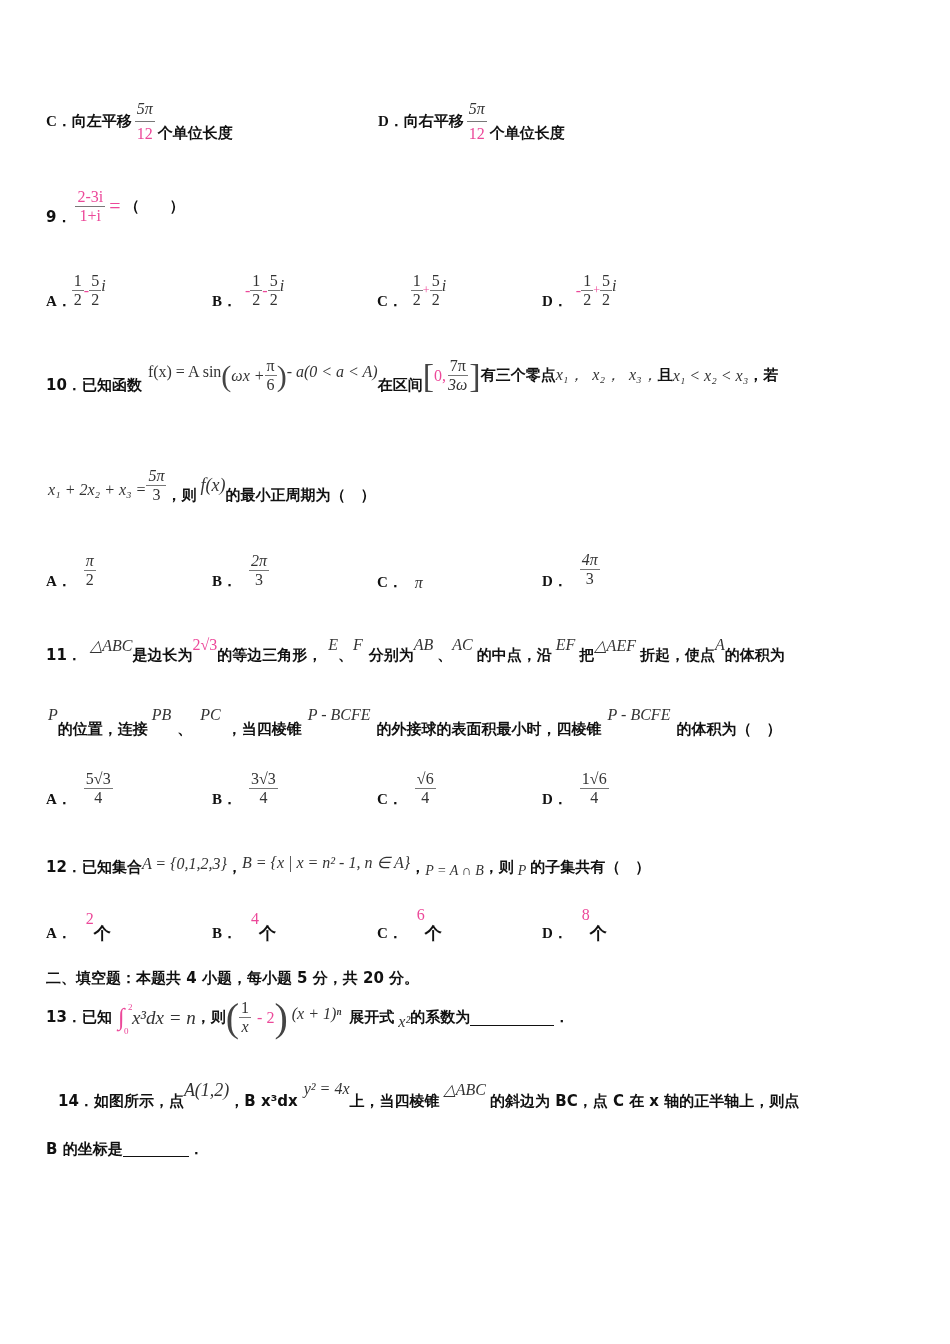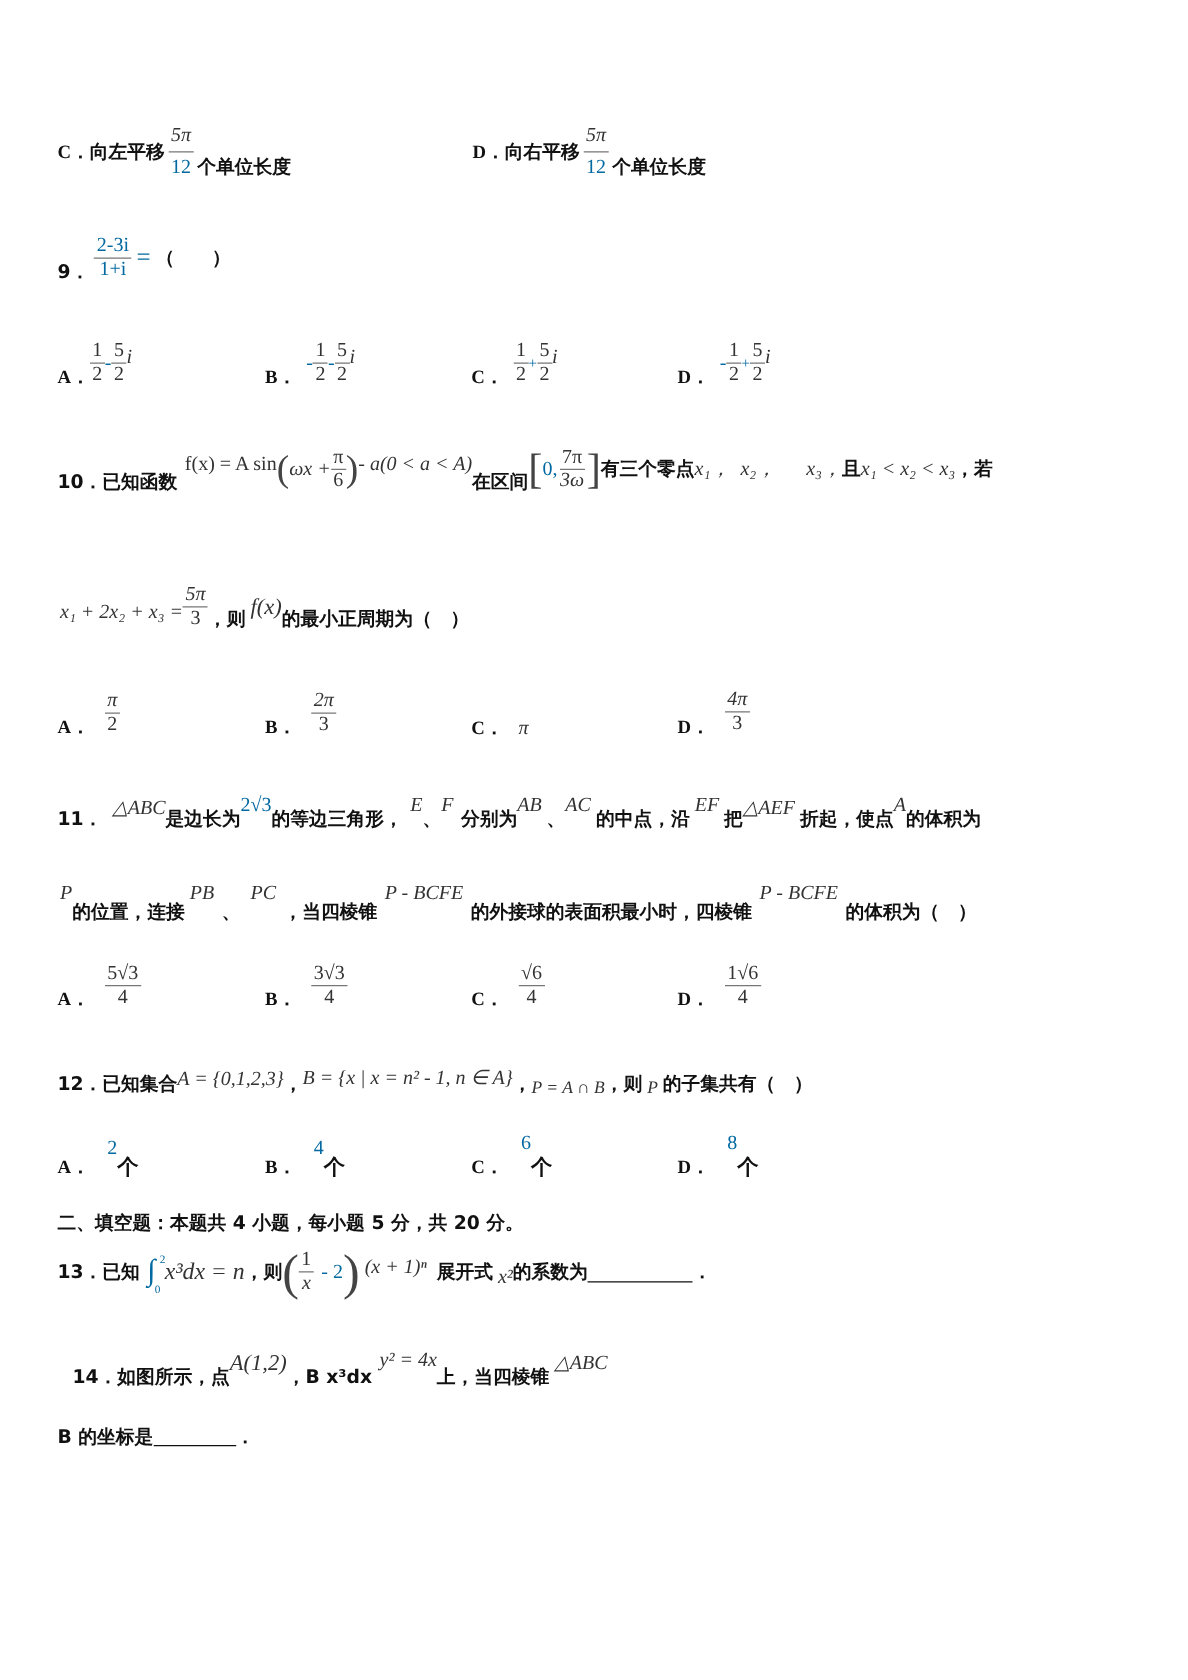--- a/index.html
+++ b/index.html
@@ -2,21 +2,21 @@
 <html><head>
 <meta charset="utf-8">
 <style>
   html, body { margin: 0; padding: 0; background: #ffffff; }
   body { width: 950px; height: 1344px; position: relative; overflow: hidden;
          font-family: "DejaVu Sans", sans-serif; color: #111; }
   .abs { position: absolute; white-space: nowrap; }
   .cn { font-family: "DejaVu Sans", sans-serif; font-weight: bold; font-size: 15px; }
   .lbl { font-family: "Liberation Serif", serif; font-weight: bold; font-size: 15px; }
   .m { font-family: "Liberation Serif", serif; font-style: italic; font-size: 16px; color: #333; }
-  .mr { font-family: "Liberation Serif", serif; font-size: 16px; color: #0369a1; }
+  .mr { font-family: "Liberation Serif", serif; font-size: 16px; color: #ec4899; }
   .frac { display: inline-flex; flex-direction: column; align-items: center; vertical-align: middle;
           font-family: "Liberation Serif", serif; font-size: 16px; color: #333; line-height: 1.15; }
   .frac .num { padding: 0 2px; border-bottom: 1px solid #777; }
   .frac .den { padding: 0 2px; }
   .frac.tall .num { padding-bottom: 3px; }
   .frac.tall .den { padding-top: 3px; }
   .blank { display: inline-block; border-bottom: 1px solid #111; vertical-align: baseline; }
   .paren { font-family: "Liberation Serif", serif; font-size: 30px; color: #444; font-weight: 300; vertical-align: middle; }
   .brk { font-family: "Liberation Serif", serif; font-size: 34px; color: #444; font-weight: 300; vertical-align: middle; }
   .row { display: flex; align-items: center; }
@@ -126,21 +126,21 @@
   <span class="brk">[</span>
   <span class="mr">0,</span>
   <span class="frac">
       <span class="num">7π</span>
       <span class="den m">3ω</span>
     </span>
   <span class="brk">]</span>
   <span class="cn">有三个零点</span>
   <span class="m">x₁，</span>
   <span class="m" style="margin-left:8px;">x₂，</span>
-  <span class="m" style="margin-left:24px;">x₃，</span>
+  <span class="m" style="margin-left:8px;">x₃，</span>
   <span class="cn">且</span>
   <span class="m">x₁ &lt; x₂ &lt; x₃</span>
   <span class="cn">，若</span>
 </div>
 
 <div class="abs row" style="left:48px; top:466px;">
   <span class="m" style="margin-top:8px;">x₁ + 2x₂ + x₃ =</span>
   <span class="frac">
       <span class="num m">5π</span>
       <span class="den">3</span>
@@ -302,19 +302,20 @@
 </div>
 
 <div class="abs row" style="left:58px; top:1080px; align-items:flex-start;">
   <span class="cn" style="margin-top:12px;">14．</span>
   <span class="cn" style="margin-top:12px;">如图所示，点</span>
   <span class="m" style="font-size:18px;">A(1,2)</span>
   <span class="cn" style="margin-top:12px;">，B x³dx</span>
   <span class="m" style="margin-left:6px;">y² = 4x</span>
   <span class="cn" style="margin-top:12px;">上，当四棱锥</span>
   <span class="m" style="margin-left:4px;">△ABC</span>
+  <span class="cn" style="margin-top:12px; margin-left:4px;">的斜边为 BC，点 C 在 x 轴的正半轴上，则点</span>
 </div>
 
 <div class="abs row" style="left:46px; top:1140px;">
   <span class="cn">B 的坐标是</span>
   <span class="blank" style="width:66px; height:14px;"></span>
   <span class="cn">．</span>
 </div>
 
 </body></html>

